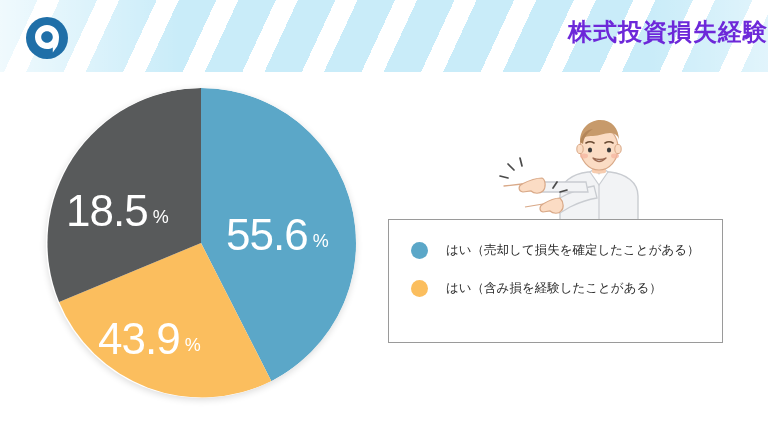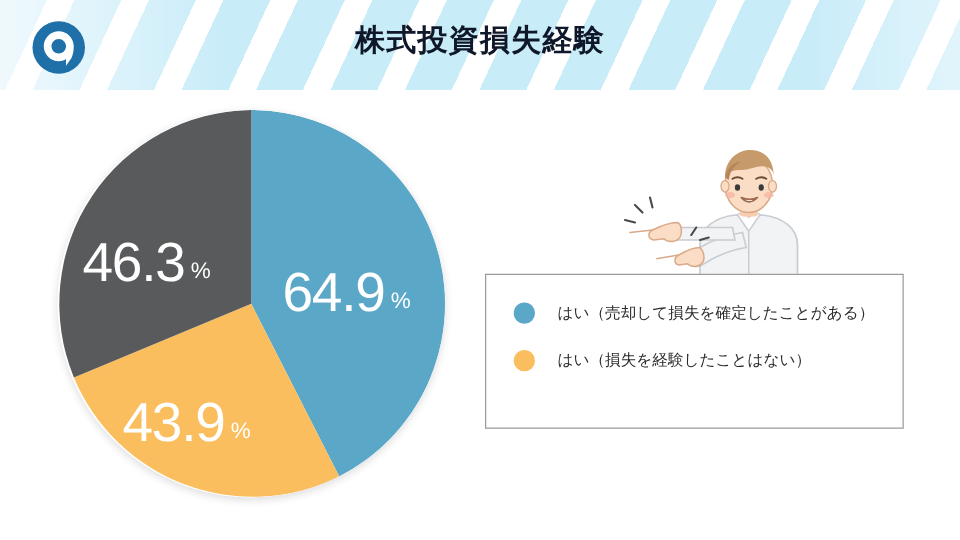--- a/index.html
+++ b/index.html
@@ -63,26 +63,26 @@
     height: 44px;
     z-index: 4;
   }
   .logo svg { display: block; }
 
   .header-title {
     position: absolute;
     left: 0;
     top: 16px;
     width: 768px;
-    text-align: center;
+    text-align: right;
     z-index: 5;
     font-size: 24px;
     font-weight: bold;
     letter-spacing: 1px;
-    color: #0f172a;
+    color: #6d28d9;
     font-family: "DejaVu Sans", "Liberation Sans", sans-serif;
   }
 
   
   .chart-area {
     position: absolute;
     left: 40px;
     top: 85px;
     width: 320px;
     height: 320px;
@@ -191,27 +191,27 @@
 
       <path d="M155 155 L155 0 A155 155 0 0 1 225.4 293.2 Z" fill="#5ba7c8"></path>
 
       <path d="M155 155 L225.4 293.2 A155 155 0 0 1 13.1 213.9 Z" fill="#fbbe5e"></path>
 
       <path d="M155 155 L13.1 213.9 A155 155 0 0 1 155 0 Z" fill="#585a5b"></path>
     </svg>
   </div>
 
   <div class="slice-label label-blue">
-    <span class="num">64.9</span><span class="pct">%</span>
+    <span class="num">55.6</span><span class="pct">%</span>
   </div>
   <div class="slice-label label-orange">
     <span class="num">43.9</span><span class="pct">%</span>
   </div>
   <div class="slice-label label-gray">
-    <span class="num">46.3</span><span class="pct">%</span>
+    <span class="num">18.5</span><span class="pct">%</span>
   </div>
 </div>
 
 <div class="illustration">
   <svg width="176" height="112" viewBox="0 0 176 112" xmlns="http://www.w3.org/2000/svg">
 
     <path d="M62 112 L62 84 C62 70 74 62 90 60 L112 60 C128 62 140 70 140 84 L140 112 Z" fill="#f2f3f5" stroke="#c9ccd1" stroke-width="1.4"></path>
 
     <path d="M92 60 L101 73 L110 60 L106 57 L101 62 L96 57 Z" fill="#ffffff" stroke="#c9ccd1" stroke-width="1.2"></path>
 
@@ -256,15 +256,15 @@
   </svg>
 </div>
 
 <div class="legend">
   <div class="legend-item">
     <span class="legend-dot" style="background:#5ba7c8;"></span>
     <span class="legend-label">はい（売却して損失を確定したことがある）</span>
   </div>
   <div class="legend-item">
     <span class="legend-dot" style="background:#fbbe5e;"></span>
-    <span class="legend-label">はい（損失を経験したことはない）</span>
+    <span class="legend-label">はい（含み損を経験したことがある）</span>
   </div>
 </div>
 
 </body></html>

